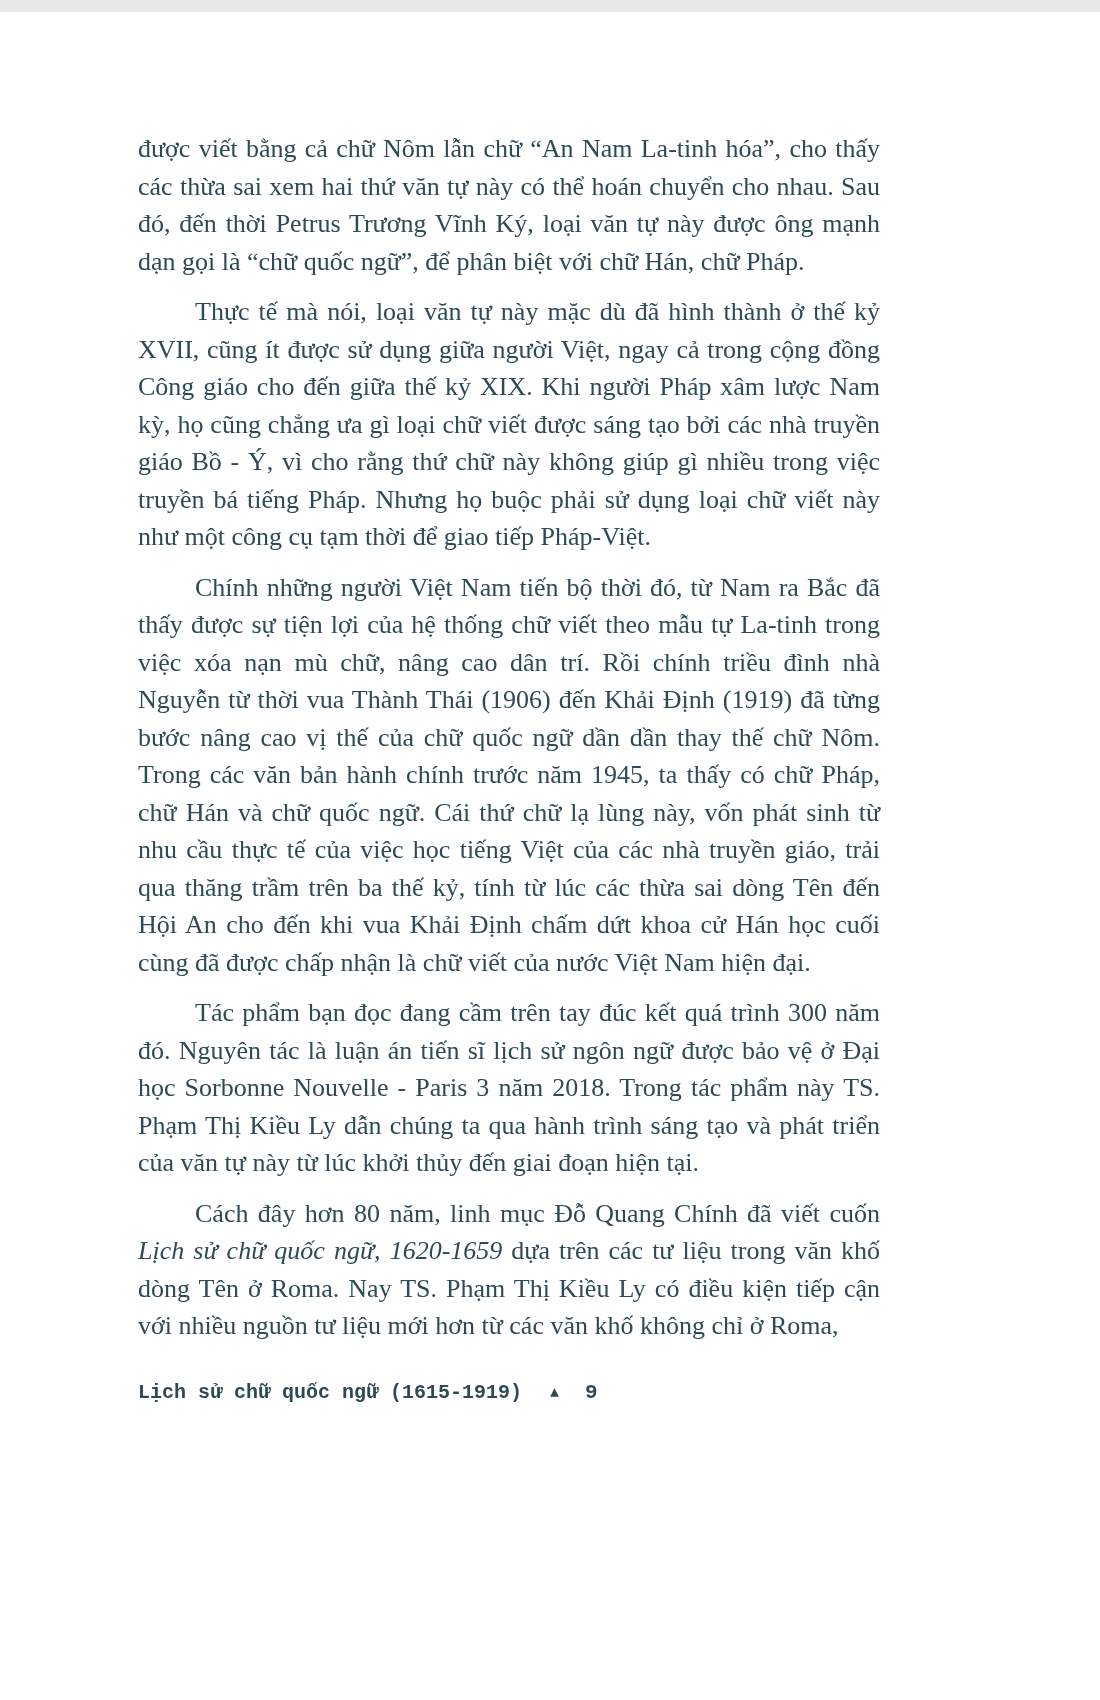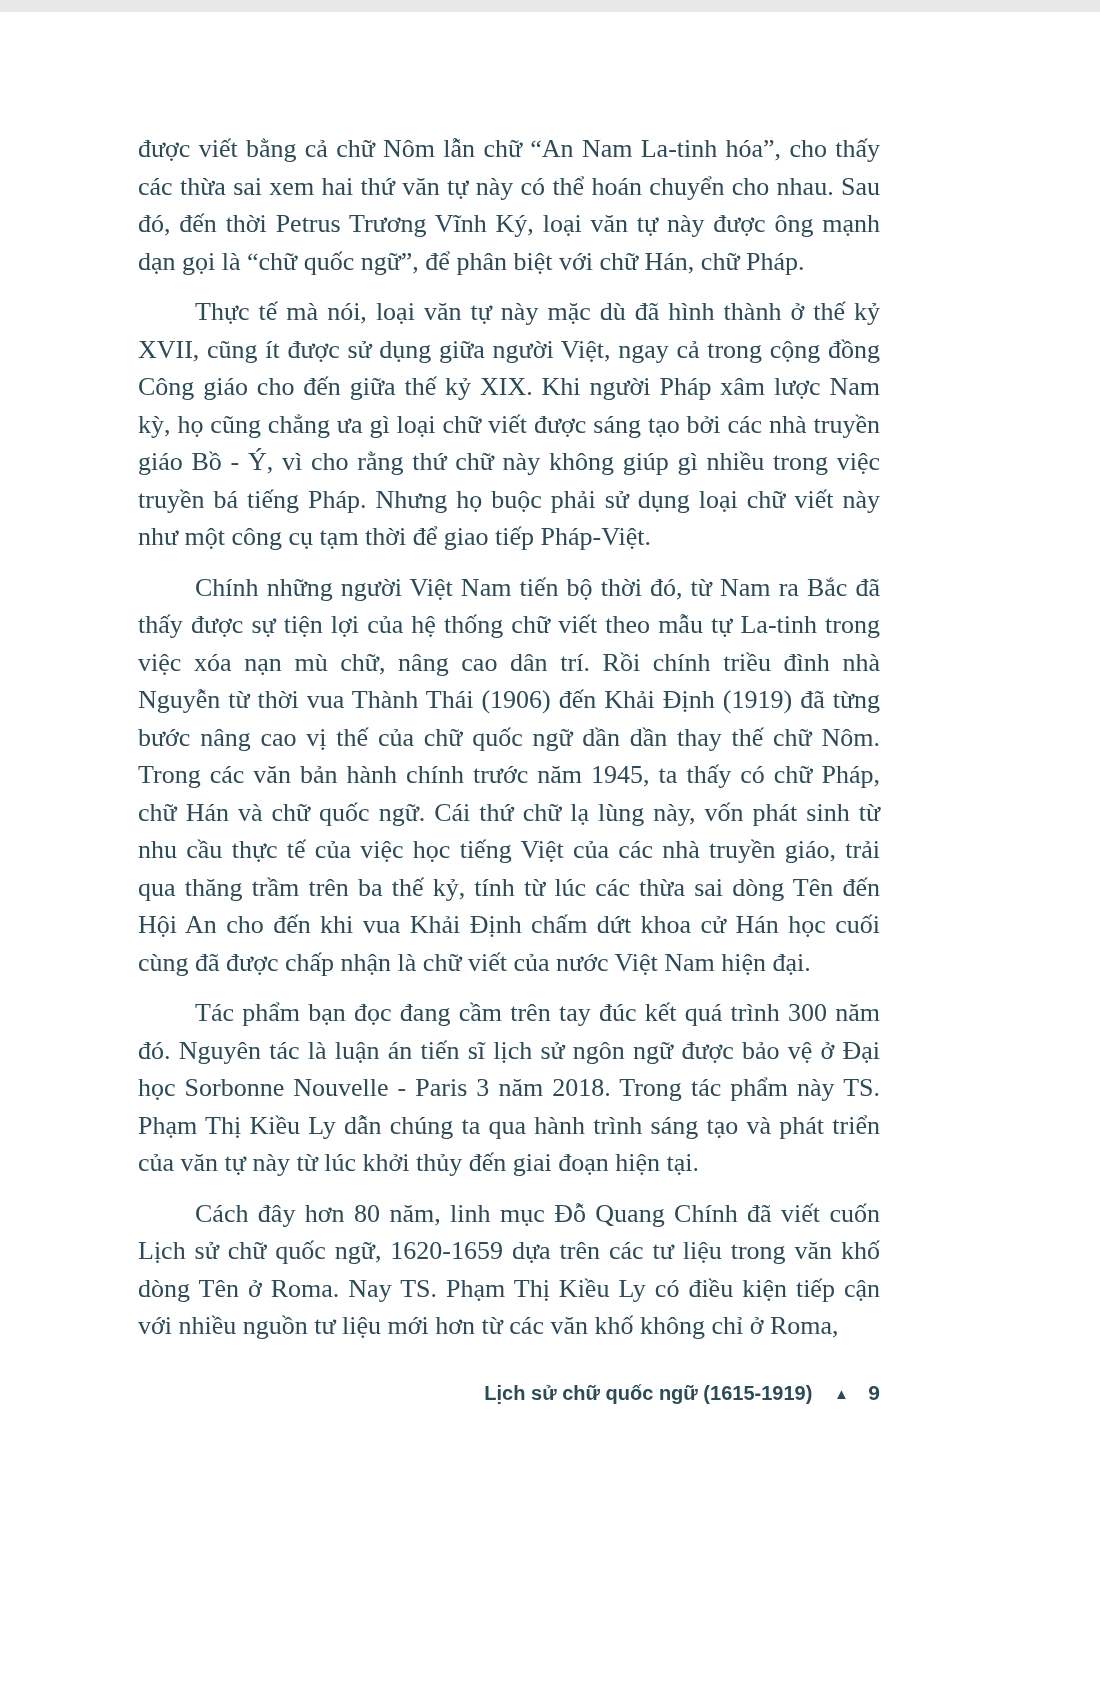--- a/index.html
+++ b/index.html
@@ -30,29 +30,29 @@
     text-align:justify;
   }
   .text-column p.para{
     margin:0 0 13px 0;
     padding:0;
   }
   .text-column p.para.indent{
     text-indent:57px;
   }
   .text-column .italic{
+    font-style:italic;
   }
   .footer{
     position:absolute;
     top:1368px;
     left:138px;
     width:742px;
-    text-align:right;
     color:var(--text-color);
-    font-family:Liberation Sans, sans-serif;
+    font-family:Liberation Mono, monospace;
     font-weight:bold;
     font-size:20px;
     line-height:26px;
     white-space:nowrap;
   }
   .footer .marker{
     display:inline-block;
     margin:0 14px 0 16px;
     font-size:15px;
     vertical-align:1px;

